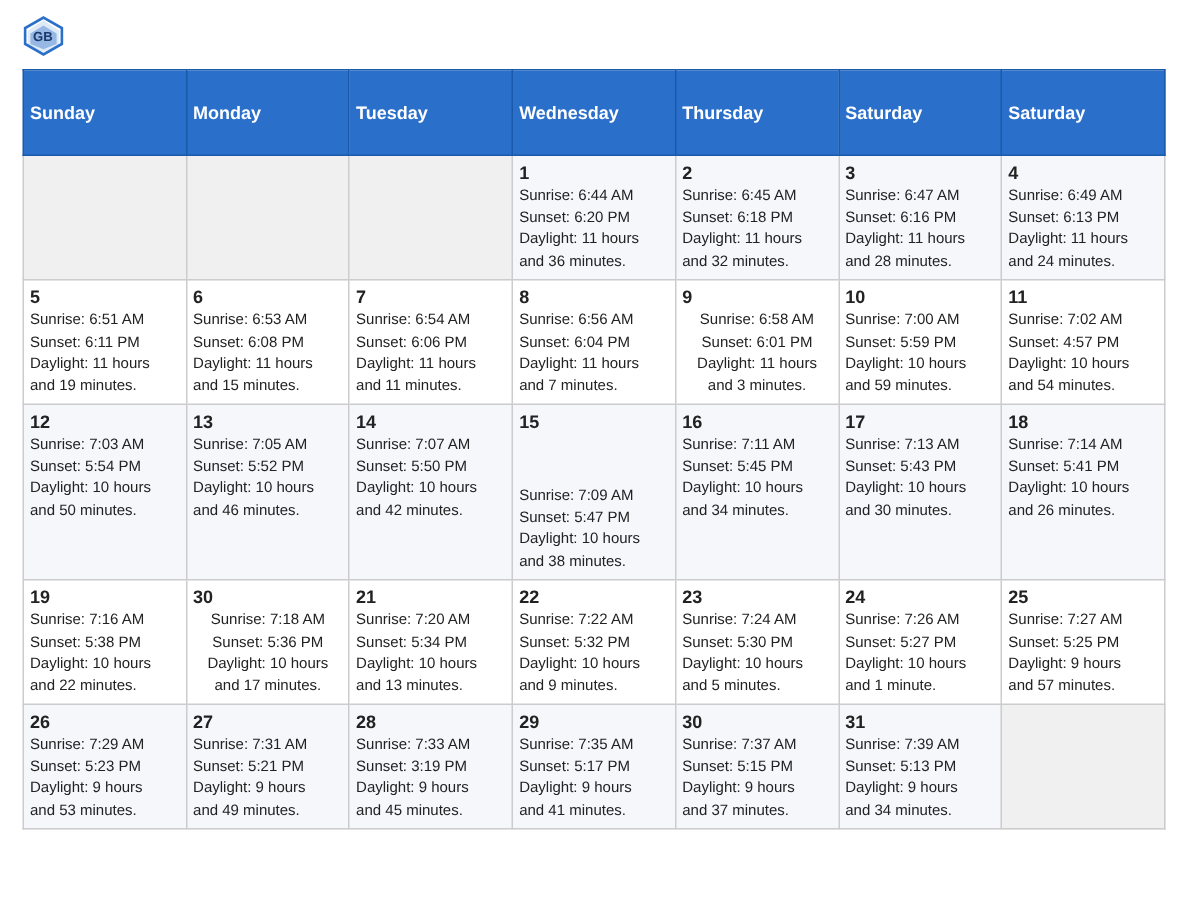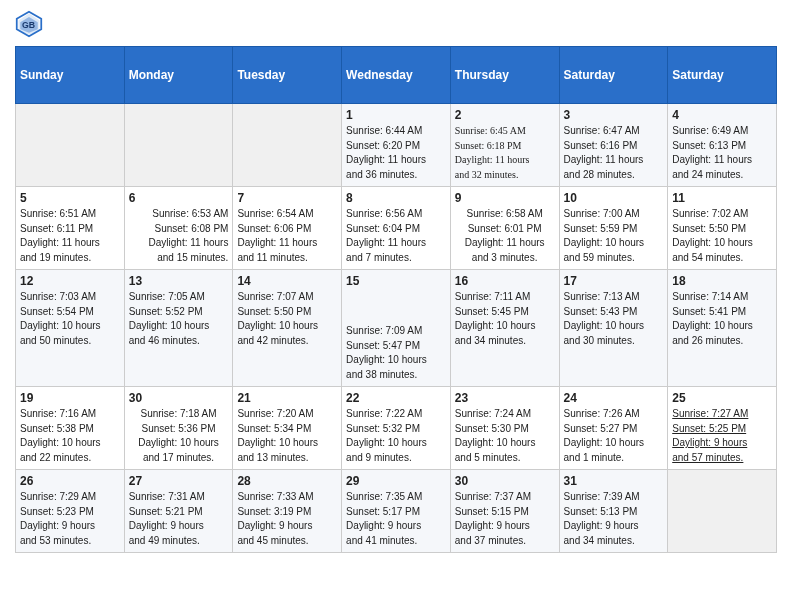--- a/index.html
+++ b/index.html
@@ -126,21 +126,21 @@
           <td class="empty"></td>
           <td>
             <span class="day-num">1</span>
             <div class="day-info" style="white-space: pre-line;">Sunrise: 6:44 AM
 Sunset: 6:20 PM
 Daylight: 11 hours
 and 36 minutes.</div>
           </td>
           <td>
             <span class="day-num">2</span>
-            <div class="day-info" style="white-space: pre-line; font-family: Liberation Serif, serif;">Sunrise: 6:45 AM
+            <div class="day-info" style="white-space: pre-line;">Sunrise: 6:45 AM
 Sunset: 6:18 PM
 Daylight: 11 hours
 and 32 minutes.</div>
           </td>
           <td>
             <span class="day-num">3</span>
             <div class="day-info" style="white-space: pre-line;">Sunrise: 6:47 AM
 Sunset: 6:16 PM
 Daylight: 11 hours
 and 28 minutes.</div>
@@ -156,21 +156,21 @@
         <tr>
           <td>
             <span class="day-num">5</span>
             <div class="day-info" style="white-space: pre-line;">Sunrise: 6:51 AM
 Sunset: 6:11 PM
 Daylight: 11 hours
 and 19 minutes.</div>
           </td>
           <td>
             <span class="day-num">6</span>
-            <div class="day-info" style="white-space: pre-line; text-align: right;">Sunrise: 6:53 AM
+            <div class="day-info" style="white-space: pre-line;">Sunrise: 6:53 AM
 Sunset: 6:08 PM
 Daylight: 11 hours
 and 15 minutes.</div>
           </td>
           <td>
             <span class="day-num">7</span>
             <div class="day-info" style="white-space: pre-line;">Sunrise: 6:54 AM
 Sunset: 6:06 PM
 Daylight: 11 hours
 and 11 minutes.</div>
@@ -192,21 +192,21 @@
           <td>
             <span class="day-num">10</span>
             <div class="day-info" style="white-space: pre-line;">Sunrise: 7:00 AM
 Sunset: 5:59 PM
 Daylight: 10 hours
 and 59 minutes.</div>
           </td>
           <td>
             <span class="day-num">11</span>
             <div class="day-info" style="white-space: pre-line;">Sunrise: 7:02 AM
-Sunset: 5:50 PM
+Sunset: 4:57 PM
 Daylight: 10 hours
 and 54 minutes.</div>
           </td>
         </tr>
         <tr>
           <td>
             <span class="day-num">12</span>
             <div class="day-info" style="white-space: pre-line;">Sunrise: 7:03 AM
 Sunset: 5:54 PM
 Daylight: 10 hours
@@ -293,21 +293,21 @@
           </td>
           <td>
             <span class="day-num">24</span>
             <div class="day-info" style="white-space: pre-line;">Sunrise: 7:26 AM
 Sunset: 5:27 PM
 Daylight: 10 hours
 and 1 minute.</div>
           </td>
           <td>
             <span class="day-num">25</span>
-            <div class="day-info" style="white-space: pre-line; text-decoration: underline;">Sunrise: 7:27 AM
+            <div class="day-info" style="white-space: pre-line;">Sunrise: 7:27 AM
 Sunset: 5:25 PM
 Daylight: 9 hours
 and 57 minutes.</div>
           </td>
         </tr>
         <tr>
           <td>
             <span class="day-num">26</span>
             <div class="day-info" style="white-space: pre-line;">Sunrise: 7:29 AM
 Sunset: 5:23 PM

